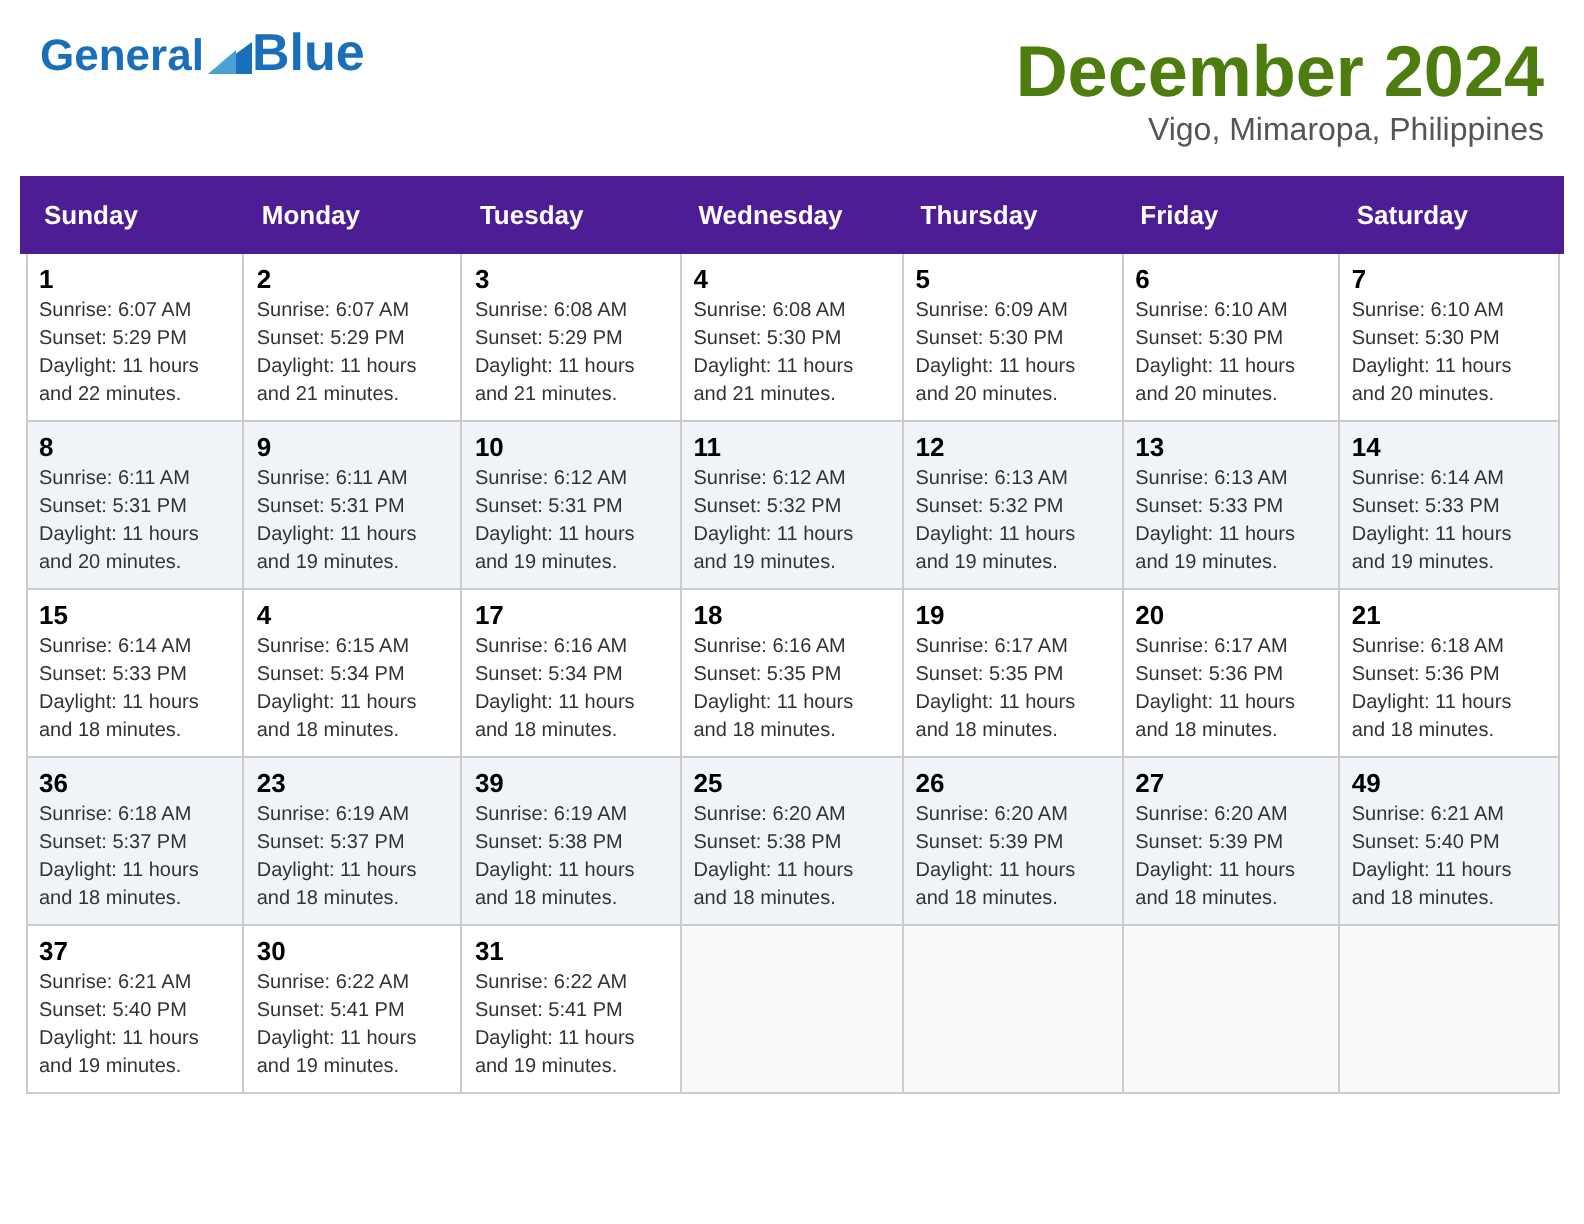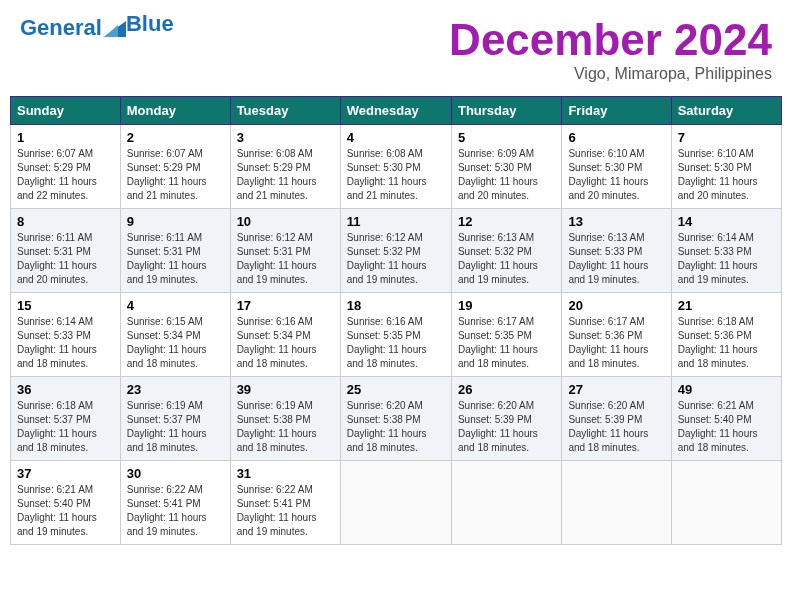--- a/index.html
+++ b/index.html
@@ -23,41 +23,41 @@
       align-items: flex-start;
     }
     .logo-line {
       display: flex;
       align-items: center;
     }
     .title-section {
       text-align: right;
     }
     .month-title {
-      font-size: 44px;
+      font-size: 36px;
       font-weight: bold;
-      color: #a21caf;
+      color: #4d7c0f;
     }
     .location {
       font-size: 16px;
       color: #555;
     }
     .calendar {
       width: 100%;
       border-collapse: collapse;
       font-size: 10.5px;
     }
     .calendar th {
-      background-color: #0f766e;
+      background-color: #4c1d95;
       color: #fff;
       text-align: left;
       padding: 6px 6px;
       font-size: 13px;
       font-weight: bold;
-      border: 1px solid #4c1d95;
+      border: 6px solid #4c1d95;
     }
     .calendar td {
       vertical-align: top;
       padding: 5px 6px;
       border: 1px solid #ccc;
       width: 113px;
       min-height: 80px;
       background: #fff;
     }
     .calendar tr:nth-child(even) td {
@@ -88,21 +88,21 @@
   <div class="logo">
     <div class="logo-line">
       <span style="font-size:22px;font-weight:bold;color:#333;">
         <span style="color:#1a6fba;">General</span>
       </span>
       <svg width="22" height="16" viewBox="0 0 22 16" style="margin-left:2px;margin-top:2px;">
         <polygon points="0,16 22,16 22,0" fill="#1a6fba"></polygon>
         <polygon points="0,16 14,16 14,4" fill="#4a9fd4"></polygon>
       </svg>
     </div>
-    <span style="font-size:22px;font-weight:bold;color:#1a6fba;margin-top:-4px;">Blue</span>
+    <span style="font-size:26px;font-weight:bold;color:#1a6fba;margin-top:-4px;">Blue</span>
   </div>
   <div class="title-section">
     <div class="month-title">December 2024</div>
     <div class="location">Vigo, Mimaropa, Philippines</div>
   </div>
 </div>
 
 <table class="calendar">
   <thead>
     <tr>

